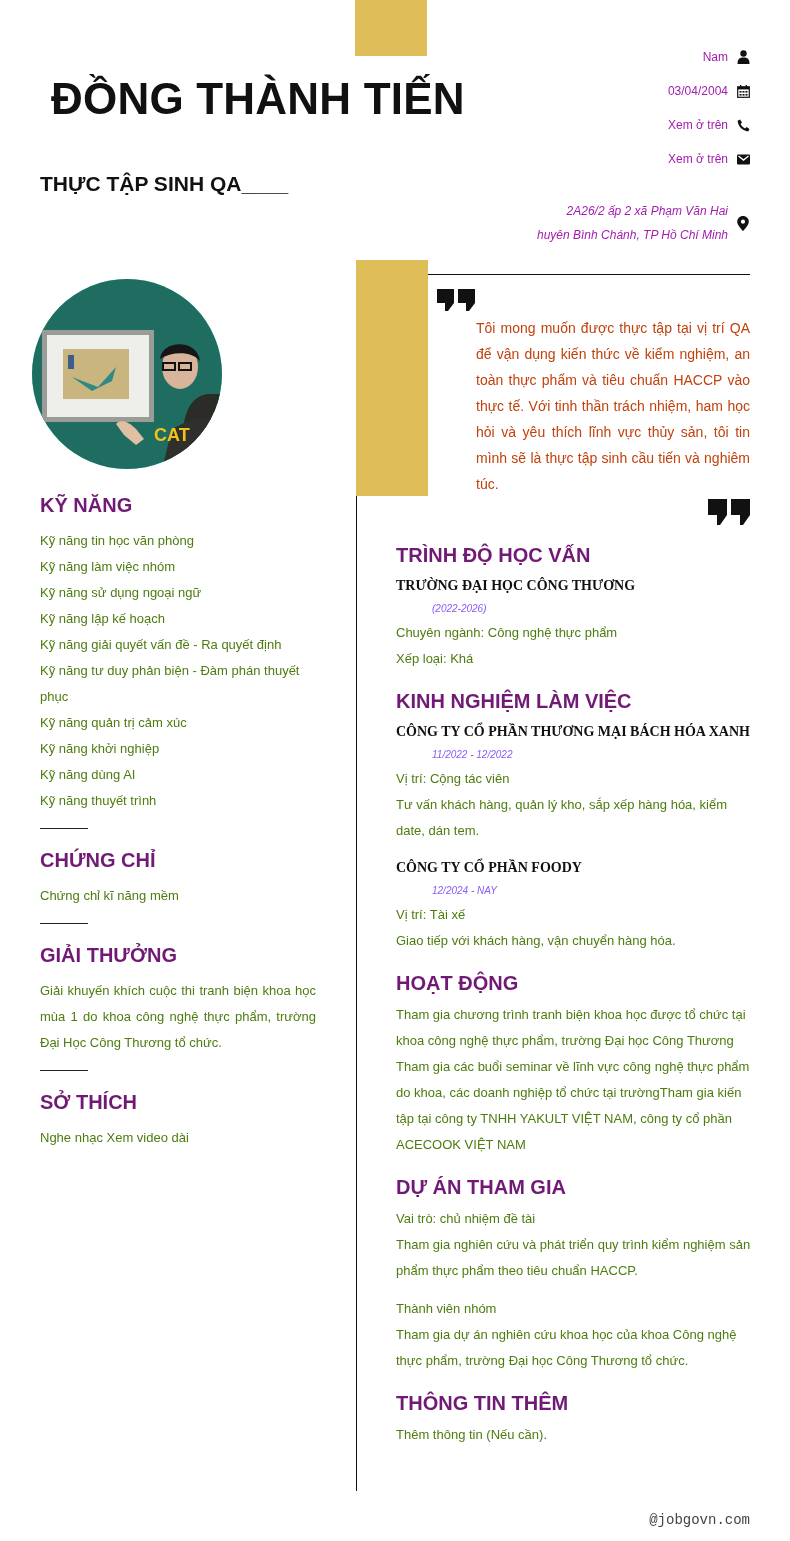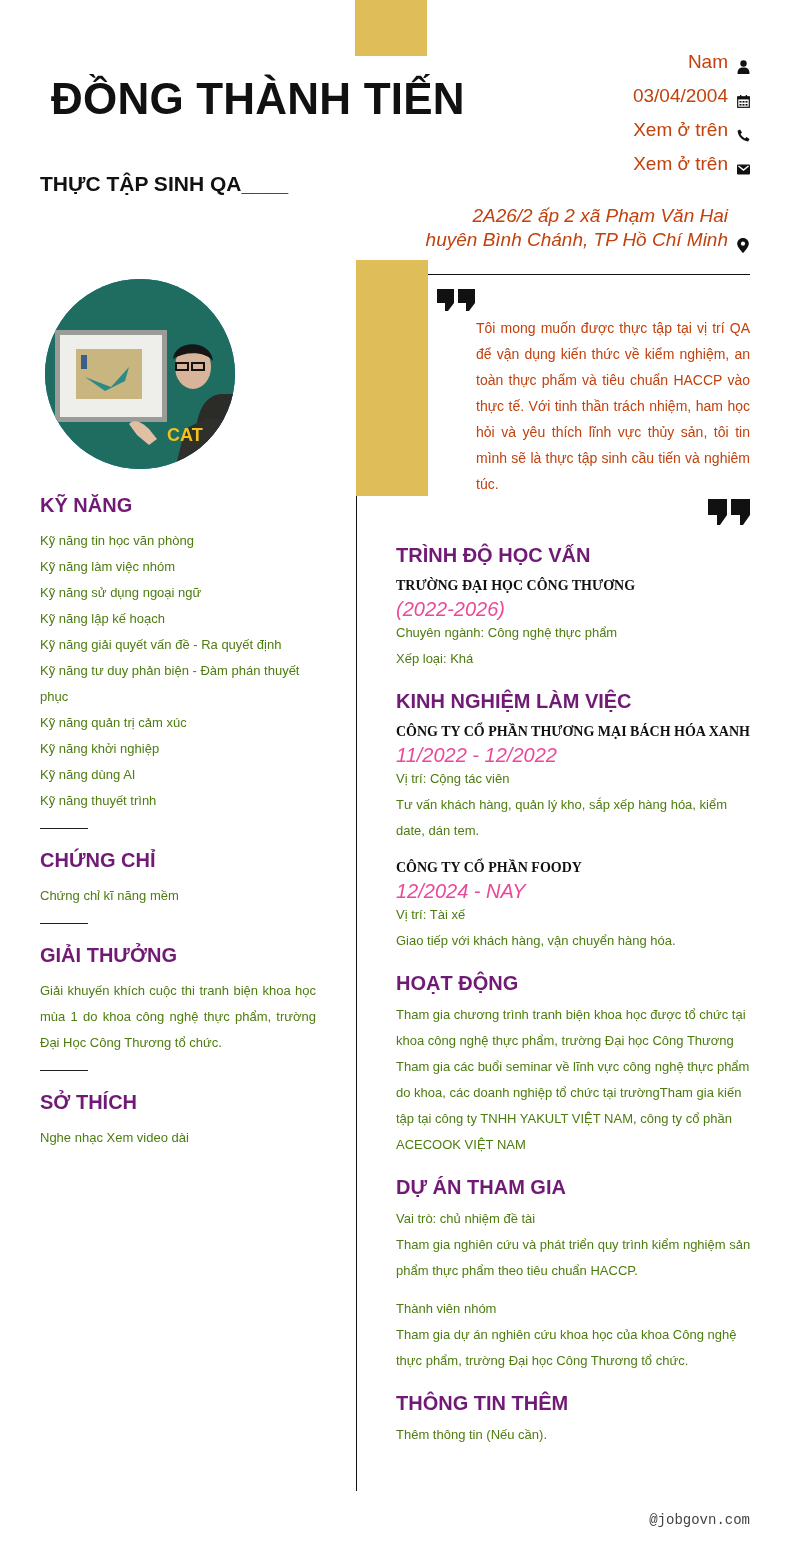--- a/index.html
+++ b/index.html
@@ -7,44 +7,44 @@
   body {
     width: 790px; height: 1541px; position: relative; overflow: hidden;
     font-family: "Liberation Sans", "DejaVu Sans", sans-serif; color: #111;
   }
   .abs { position: absolute; }
   .accent-top { left: 355px; top: 0; width: 72px; height: 56px; background: #dfbe5a; }
   .name { left: 40px; top: 74px; font-size: 44px; font-weight: 700; letter-spacing: 0.2px; white-space: nowrap; margin-left: 11px; }
   .job-title { left: 40px; top: 172px; font-size: 21px; font-weight: 700; white-space: nowrap; }
 
   .contact { right: 40px; top: 40px; width: 340px; }
-  .contact-row { display: flex; justify-content: flex-end; align-items: flex-end; height: 34px; font-size: 19px; color: #c2410c; }
+  .contact-row { display: flex; justify-content: flex-end; align-items: center; height: 34px; font-size: 12px; color: #a21caf; }
   .contact-row .txt { text-align: right; line-height: 24px; }
   .contact-row .ico { width: 14px; height: 14px; margin-left: 8px; display: inline-flex; align-items: center; justify-content: center; }
   .contact-row.addr { height: 58px; margin-top: 18px; font-style: italic; }
 
-  .photo { left: 45px; top: 279px; width: 190px; height: 190px; border-radius: 50%; overflow: hidden; background: #0369a1; }
+  .photo { left: 32px; top: 279px; width: 190px; height: 190px; border-radius: 50%; overflow: hidden; background: #5eead4; }
 
   .accent-block { left: 356px; top: 260px; width: 72px; height: 236px; background: #dfbe5a; }
   .obj-rule { left: 428px; top: 274px; width: 322px; height: 1px; background: #111; }
   .quote-open { left: 437px; top: 289px; }
   .quote-close { left: 708px; top: 499px; }
   .objective { left: 476px; top: 315px; width: 274px; font-size: 14px; line-height: 26px; text-align: justify; color: #c2410c; }
   .vline { left: 356px; top: 496px; width: 1px; height: 995px; background: #111; }
 
   .left-col { left: 40px; top: 490px; width: 276px; }
   .right-col { left: 396px; top: 540px; width: 356px; }
   .sec-h { font-size: 20px; font-weight: 700; color: #701a75; line-height: 30px; }
   .item { font-size: 13px; line-height: 26px; color: #4d7c0f; }
   .justify { text-align: justify; }
   .sep { width: 48px; height: 1px; background: #222; margin: 14px 0 16px 0; }
   .left-col .sec-h { margin-bottom: 8px; }
   .right-col .sec-h { margin-bottom: 4px; }
   .sub-h { font-size: 14px; font-weight: 700; line-height: 24px; color: #111; font-family: Liberation Serif, serif; }
-  .date { font-size: 20px; font-style: italic; line-height: 22px; color: #ec4899; }
+  .date { font-size: 10px; font-style: italic; line-height: 22px; color: #8b5cf6; margin-left: 36px; }
   .block-gap { height: 12px; }
   .sec-gap { height: 14px; }
   .footer { right: 40px; top: 1512px; font-family: "Liberation Mono", "DejaVu Sans Mono", monospace; font-size: 14px; color: #444; margin-left: 39px; }
 </style>
 </head>
 <body>
 
 <div class="abs accent-top"></div>
 
 <div class="abs name">ĐỒNG THÀNH TIẾN</div>

